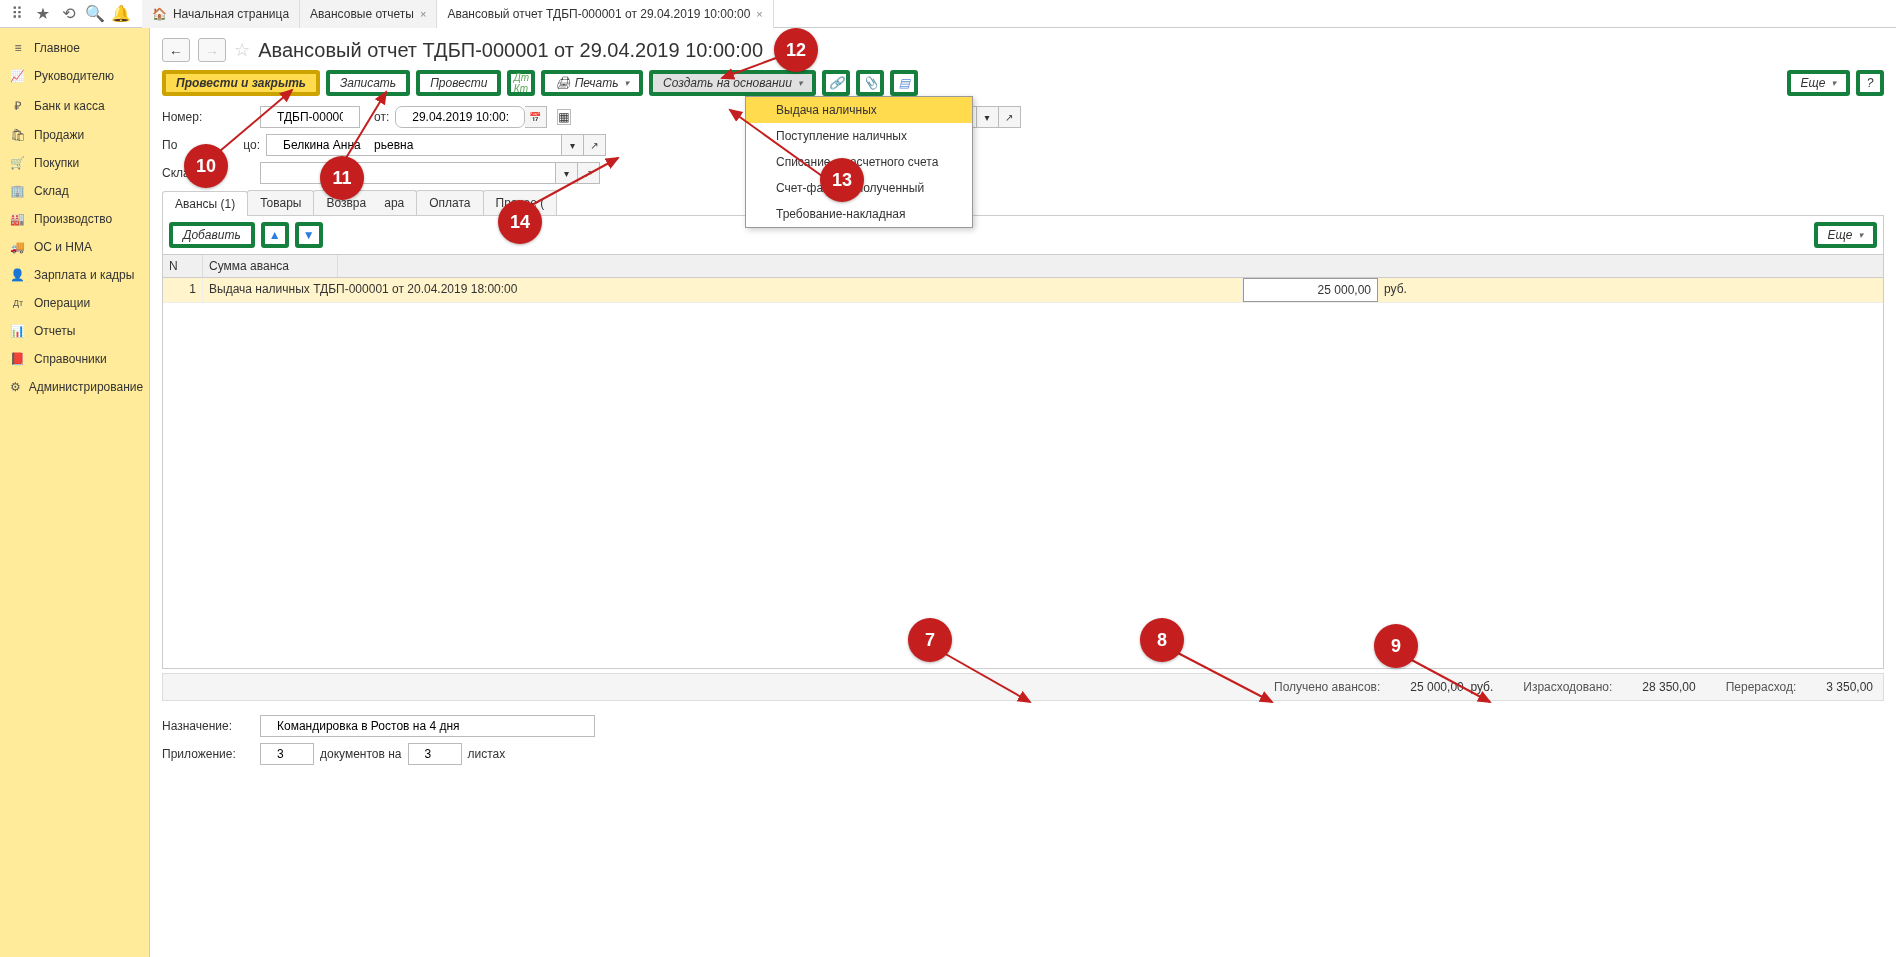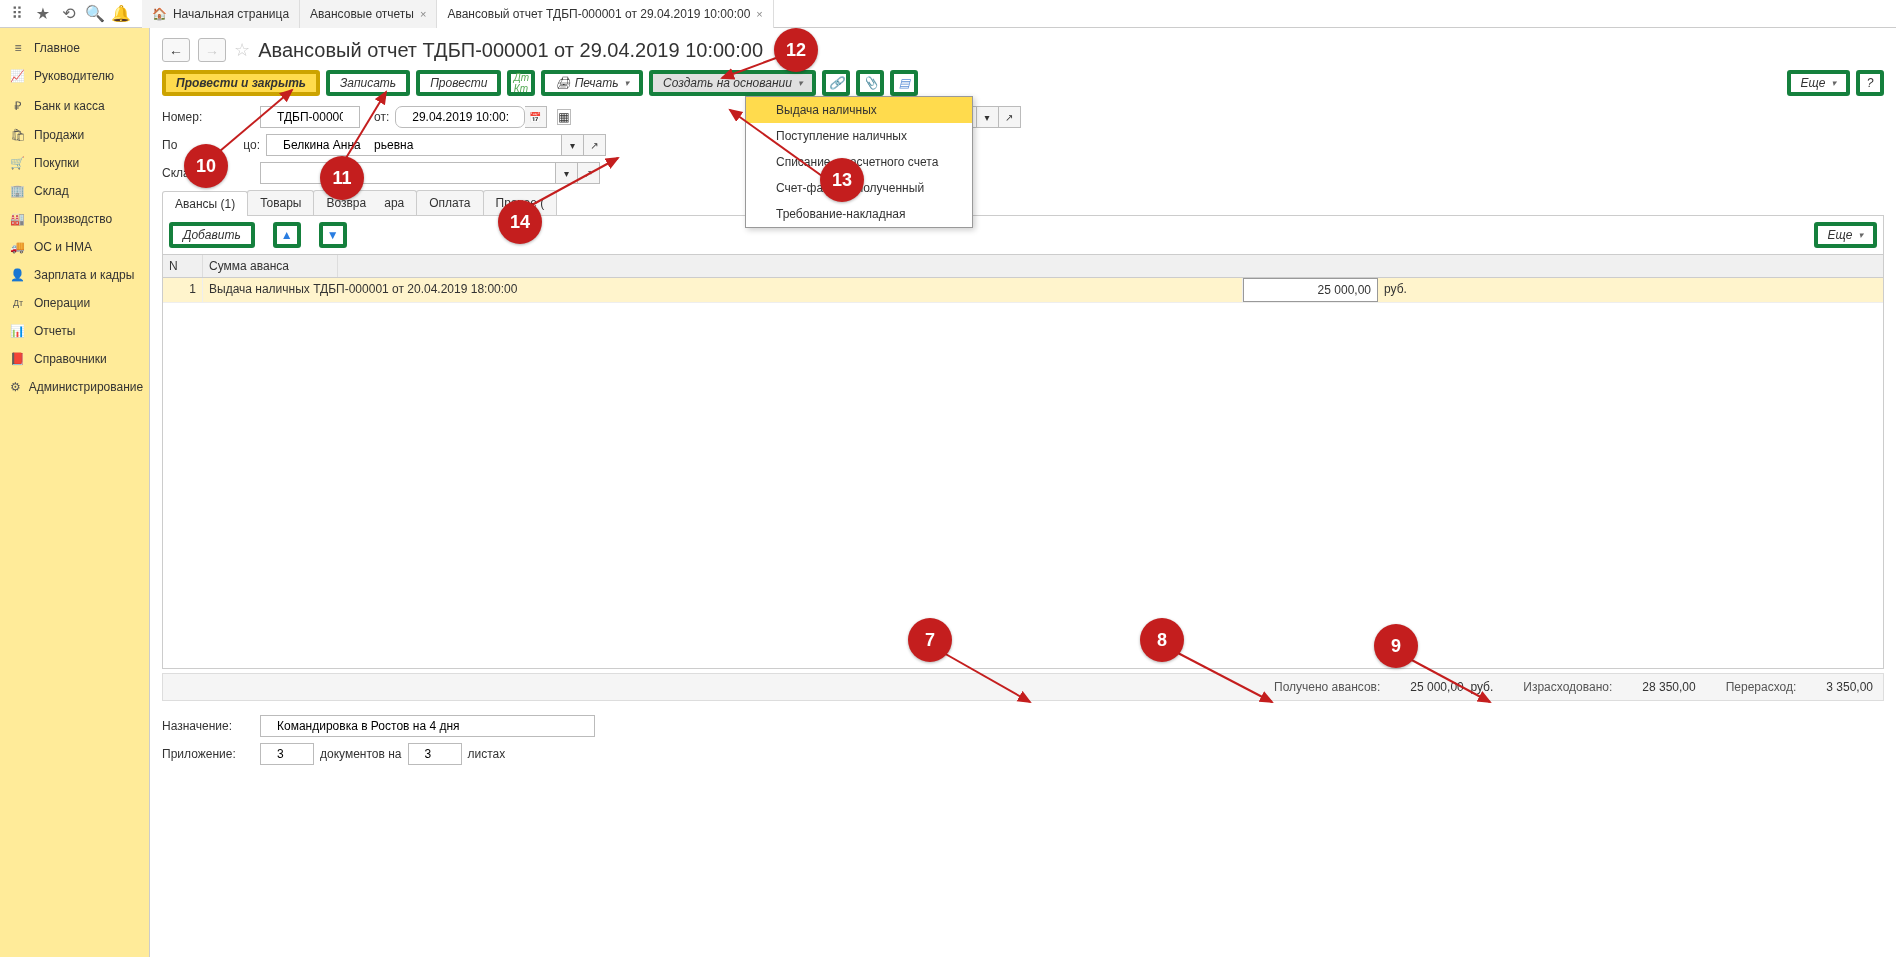--- a/index.html
+++ b/index.html
@@ -47,21 +47,21 @@
 .input-group { display: flex; }
 .input-group .ib { width: 22px; height: 22px; border: 1px solid #bbb; border-left: none; background: #f5f5f5; display: flex; align-items: center; justify-content: center; cursor: pointer; font-size: 10px; }
 
 
 .doc-tabs { display: flex; border-bottom: 1px solid #ccc; margin-top: 6px; }
 .doc-tab { padding: 5px 12px; border: 1px solid #ccc; border-bottom: none; margin-right: -1px; background: #f5f5f5; cursor: pointer; border-radius: 3px 3px 0 0; font-size: 12px; }
 .doc-tab.active { background: #fff; position: relative; top: 1px; }
 
 
 .tab-content { border: 1px solid #ccc; border-top: none; }
-.tab-toolbar { display: flex; align-items: flex-start; gap: 18px; padding: 6px; }
+.tab-toolbar { display: flex; align-items: flex-start; gap: 6px; padding: 6px; }
 .grid { width: 100%; }
 .grid-head { display: flex; background: #f0f0f0; border-top: 1px solid #ccc; border-bottom: 1px solid #ccc; }
 .grid-head .gh { padding: 4px 6px; border-right: 1px solid #ddd; font-size: 12px; }
 .grid-row { display: flex; border-bottom: 1px solid #eee; }
 .grid-row.sel { background: #fff4cc; }
 .grid-row .gc { padding: 4px 6px; border-right: 1px solid #eee; font-size: 12px; }
 .gc.num { text-align: right; }
 .grid-body { height: 390px; position: relative; }
 
 

